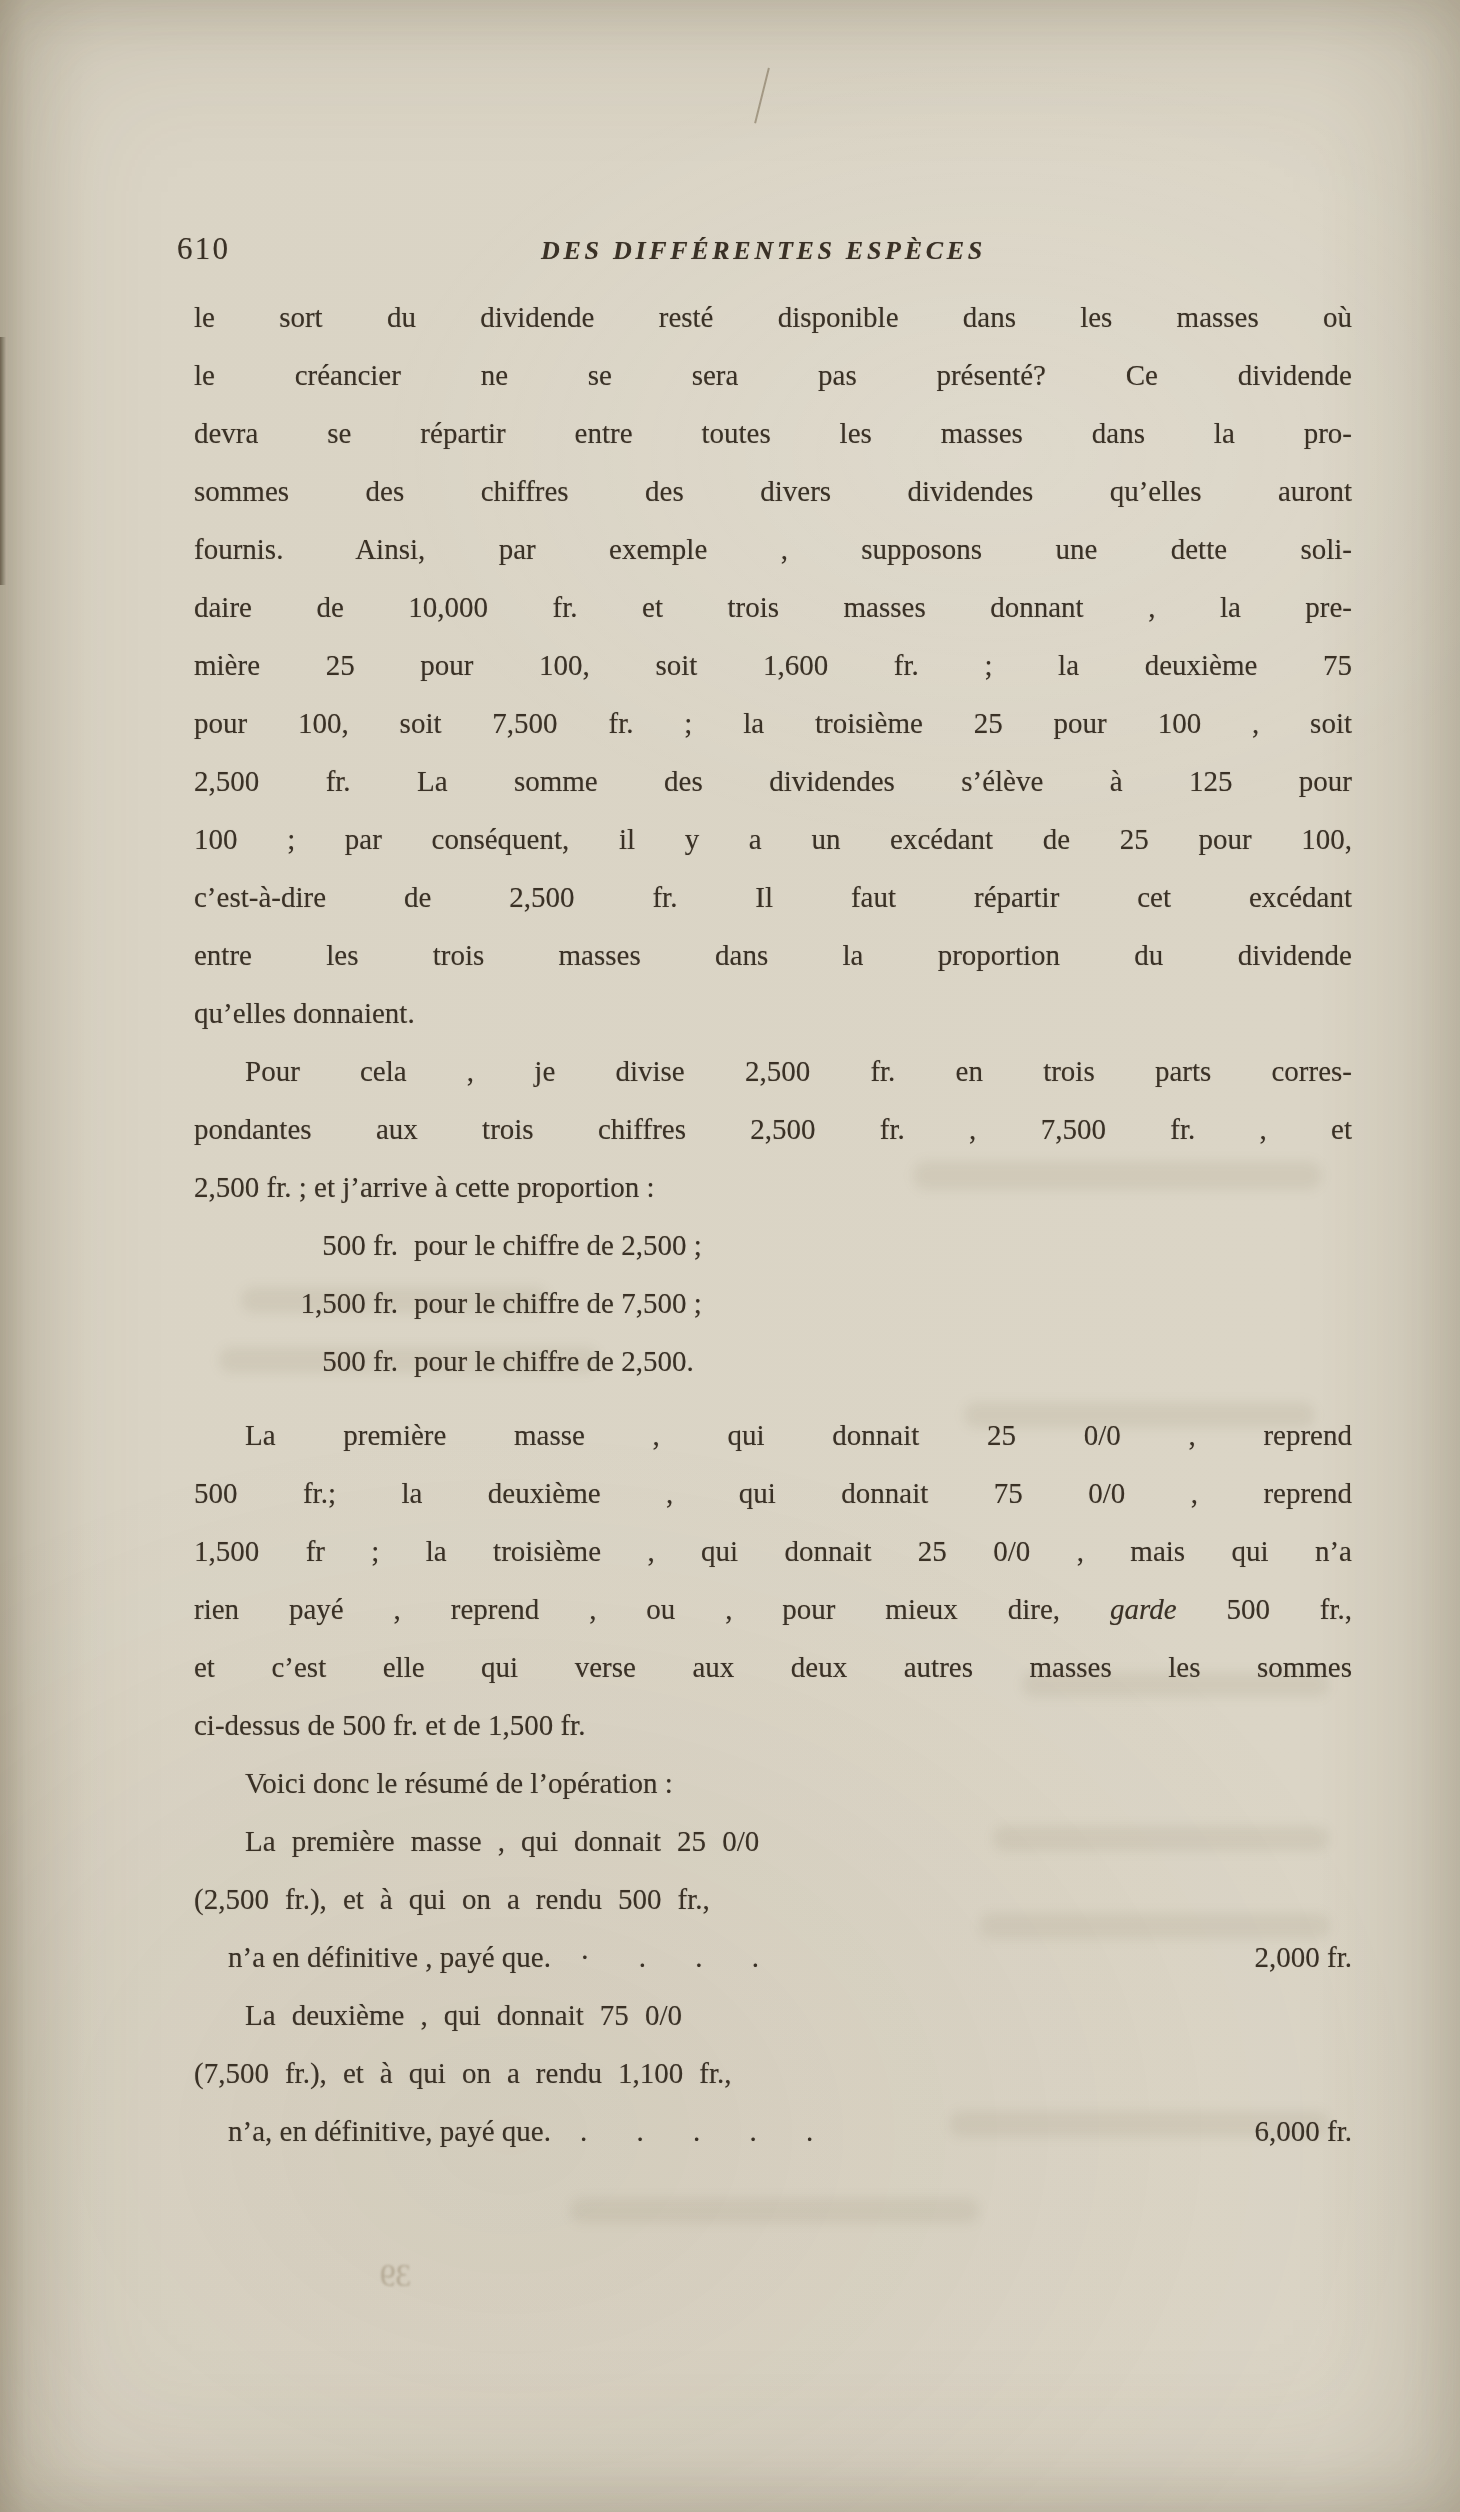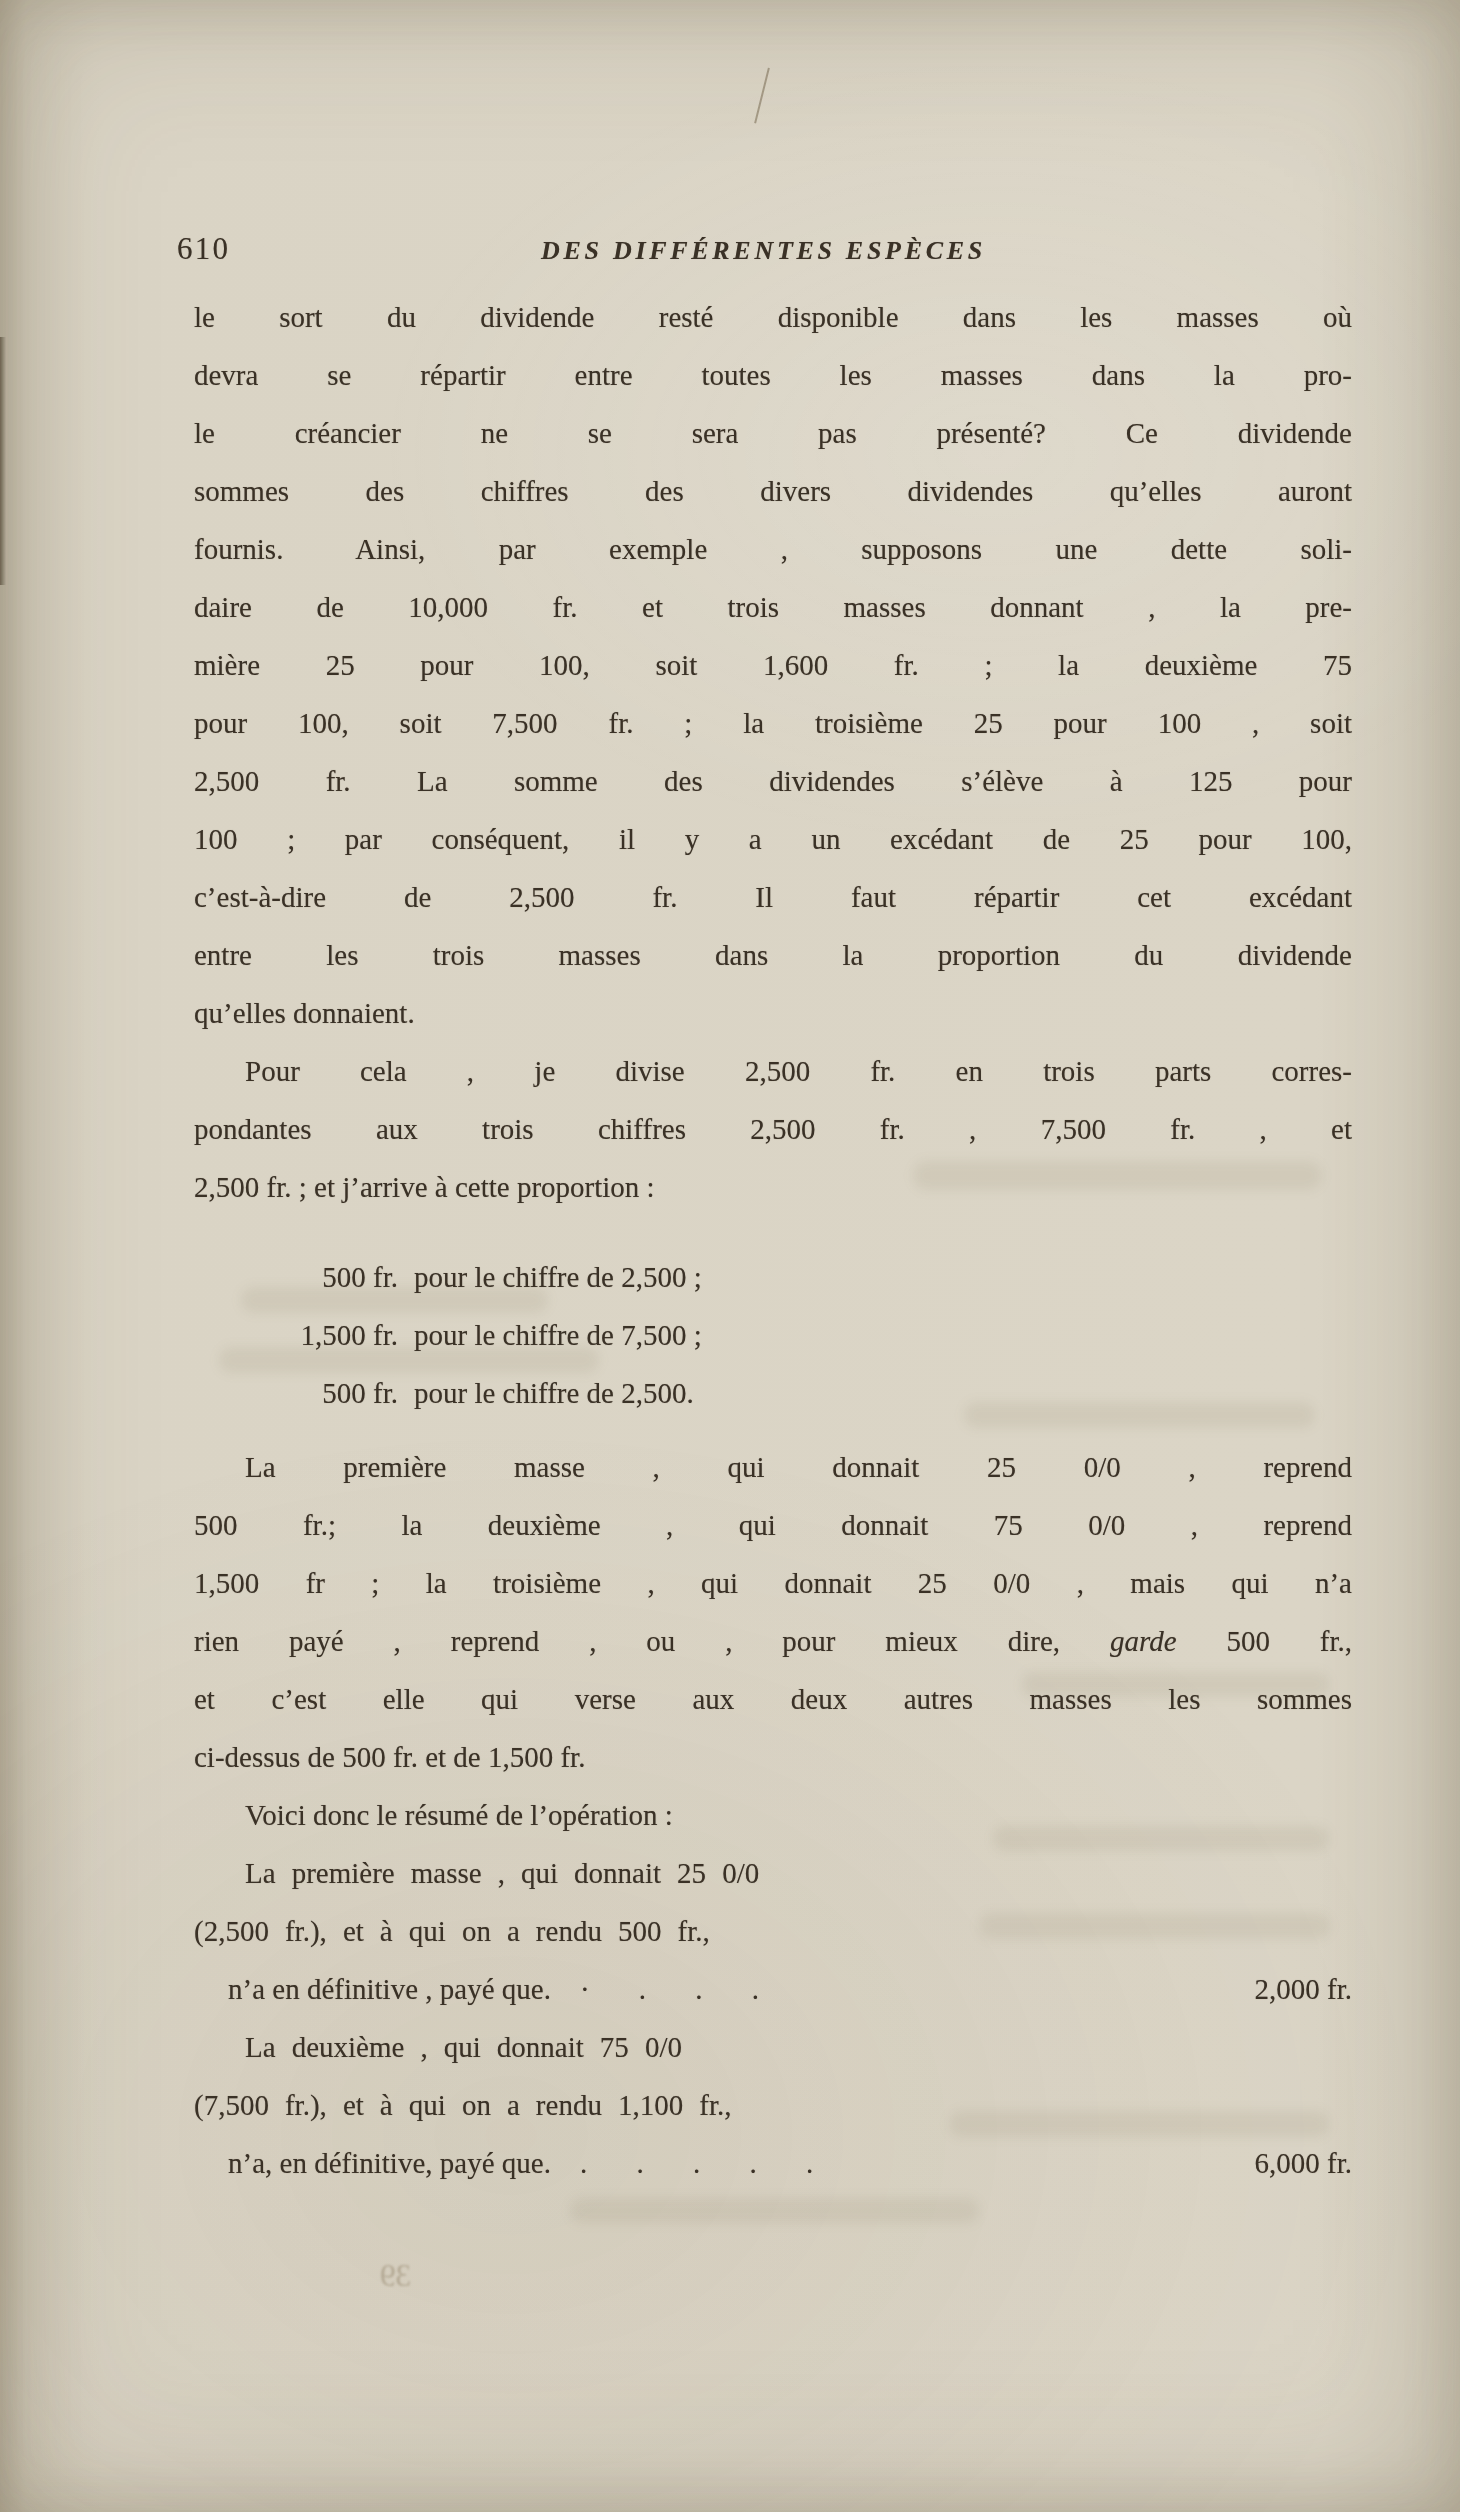--- a/index.html
+++ b/index.html
@@ -41,21 +41,21 @@
   .body-block{
     position:absolute;left:194px;top:288px;width:1158px;
     font-size:29px;line-height:58px;
     text-shadow:0 0 0.9px rgba(50,40,28,0.38);
   }
   .ln{min-height:58px;}
   .j{text-align:justify;text-align-last:justify;-moz-text-align-last:justify;}
   .ind{text-indent:51px;}
   .sp{word-spacing:8.8px;}
   .it{font-style:italic;}
-  .list{margin-top:32px;margin-bottom:16px;}
+  .list{margin-bottom:16px;}
   .amt{display:inline-block;width:204px;text-align:right;}
   .ltx{margin-left:16px;}
   .tailrow{display:flex;align-items:flex-end;margin-left:34px;}
   .dots{flex:1 1 auto;margin:0 34px 0 29px;word-spacing:42px;white-space:nowrap;overflow:hidden;}
   .tamt{text-align:right;white-space:nowrap;}
   .bleed39{
     position:absolute;left:380px;top:2258px;font-size:31px;
     color:rgba(114,96,66,0.35);transform:scaleX(-1);filter:blur(0.9px);
   }
 </style>
@@ -73,22 +73,22 @@
 <div class="smudge" style="left:979px;top:1913px;width:351px;height:26px;"></div>
 <div class="smudge" style="left:949px;top:2111px;width:380px;height:26px;"></div>
 <div class="smudge" style="left:570px;top:2198px;width:409px;height:25px;"></div>
 
 <div class="hdr-num">610</div>
 <div class="hdr-title">DES DIFFÉRENTES ESPÈCES</div>
 
 <div class="body-block">
 
   <div class="ln j">le sort du dividende resté disponible dans les masses où</div>
+  <div class="ln j">le créancier ne se sera pas présenté? Ce dividende</div>
   <div class="ln j">devra se répartir entre toutes les masses dans la pro-</div>
-  <div class="ln j">le créancier ne se sera pas présenté? Ce dividende</div>
   <div class="ln j">sommes des chiffres des divers dividendes qu’elles auront</div>
   <div class="ln j">fournis. Ainsi, par exemple , supposons une dette soli-</div>
   <div class="ln j">daire de 10,000 fr. et trois masses donnant , la pre-</div>
   <div class="ln j">mière 25 pour 100, soit 1,600 fr. ; la deuxième 75</div>
   <div class="ln j">pour 100, soit 7,500 fr. ; la troisième 25 pour 100 , soit</div>
   <div class="ln j">2,500 fr. La somme des dividendes s’élève à 125 pour</div>
   <div class="ln j">100 ; par conséquent, il y a un excédant de 25 pour 100,</div>
   <div class="ln j">c’est-à-dire de 2,500 fr. Il faut répartir cet excédant</div>
   <div class="ln j">entre les trois masses dans la proportion du dividende</div>
   <div class="ln">qu’elles donnaient.</div>

